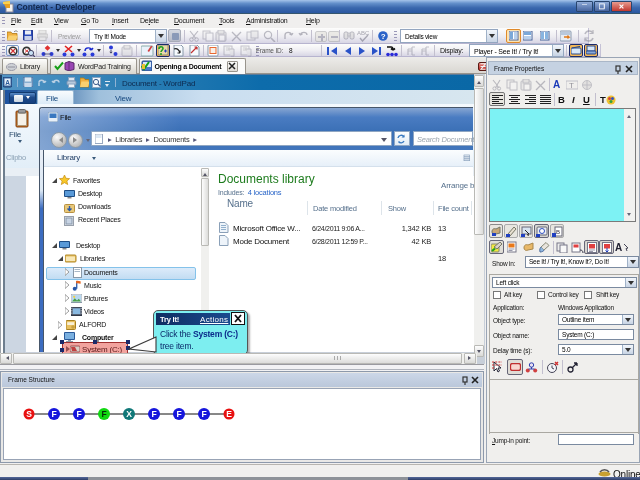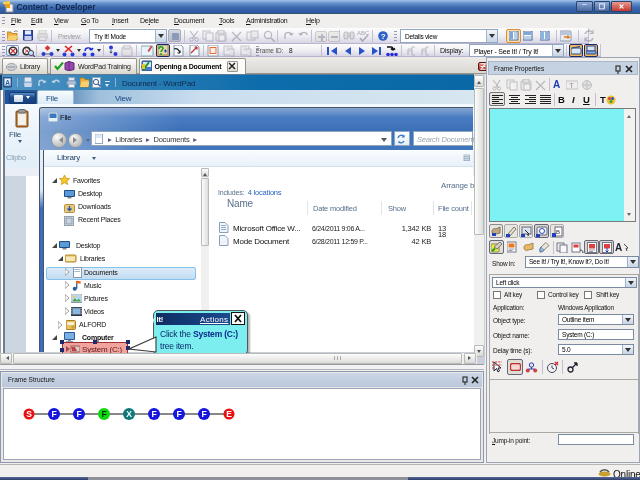--- a/index.html
+++ b/index.html
@@ -592,20 +592,21 @@
       <rect x="3" y="9" width="7" height="1.6" fill="#8898a8"></rect>
       <rect x="5" y="8" width="3" height="1" fill="#8898a8"></rect>
     </svg>
   <span class="abs ti" style="left:82px;top:259.5px;font-weight:bold;">Computer</span>
 
   <div class="sb" style="left:201px;top:94px;width:8px;height:184px;"></div>
   <div class="sbbtn" style="left:201px;top:94px;width:8px;height:9px;"></div>
   <div class="abs arr" style="left:203px;top:97px;border:2px solid transparent;border-bottom:3px solid #556;"></div>
   <div class="sbthumb" style="left:201px;top:104px;width:8px;height:68px;"></div>
 
+  <span class="abs fl" style="left:218px;top:98px;font-size:12px;color:#1e7c1e;letter-spacing:0px;">Documents library</span>
   <span class="abs fl" style="left:218px;top:113.5px;font-size:7px;color:#56708c;">Includes: &nbsp;<span style="color:#2a66c8;font-size:7.5px;">4 locations</span></span>
   <span class="abs fl" style="left:441px;top:107px;font-size:8px;color:#56708c;">Arrange b</span>
   <span class="abs fl" style="left:227px;top:124px;font-size:10px;color:#56708c;">Name</span>
   <span class="abs fl" style="left:313px;top:130px;font-size:7.5px;color:#56708c;">Date modified</span>
   <span class="abs fl" style="left:388px;top:130px;font-size:7.5px;color:#56708c;">Show</span>
   <span class="abs fl" style="left:438px;top:130px;font-size:7.5px;color:#56708c;">File count</span>
   <div class="abs" style="left:307px;top:127px;width:1px;height:14px;background:#dde4ea;"></div>
   <div class="abs" style="left:381px;top:127px;width:1px;height:14px;background:#dde4ea;"></div>
   <div class="abs" style="left:433px;top:127px;width:1px;height:14px;background:#dde4ea;"></div>
   <div class="abs" style="left:471px;top:127px;width:1px;height:14px;background:#dde4ea;"></div>
@@ -618,41 +619,41 @@
   <span class="abs fl" style="left:233px;top:150px;color:#111;font-size:8px;">Microsoft Office W...</span>
   <span class="abs fl" style="left:312px;top:150.5px;color:#222;font-size:7px;letter-spacing:-0.3px;">6/24/2011 9:06 A...</span>
   <span class="abs fl" style="left:396px;top:150px;color:#222;width:35px;text-align:right;">1,342 KB</span>
   <span class="abs fl" style="left:438px;top:150px;color:#222;">13</span>
   <svg class="abs" style="left:219px;top:161px" width="10" height="11">
       <path d="M0.5 0.5 L6 0.5 L9 3.5 L9 10.5 L0.5 10.5 Z" fill="#eef4fa" stroke="#8aa0b8"></path>
     </svg>
   <span class="abs fl" style="left:233px;top:163px;color:#111;font-size:8px;">Mode Document</span>
   <span class="abs fl" style="left:312px;top:163.5px;color:#222;font-size:7px;letter-spacing:-0.3px;">6/28/2011 12:59 P...</span>
   <span class="abs fl" style="left:396px;top:163px;color:#222;width:35px;text-align:right;">42 KB</span>
-  <span class="abs fl" style="left:438px;top:156px;color:#222;">18</span>
+  <span class="abs fl" style="left:438px;top:180px;color:#222;">18</span>
 
   <div class="abs" style="left:62px;top:268px;width:66px;height:13px;background:#f2a39e;border:1px solid #a03030;"></div>
   <div class="abs arr" style="left:66px;top:272px;border:3px solid transparent;border-left:4px solid #985050;"></div>
   <svg class="abs" style="left:70px;top:270px" width="10" height="10" viewBox="0 0 10 10">
       <rect x="0" y="2" width="10" height="6" rx="1" fill="#d8d0c8" stroke="#a05050"></rect>
       <path d="M1 3 L5 3 L7 7 L2 7 Z" fill="#c04040"></path>
     </svg>
   <div class="abs tlabel" style="left:82px;top:271px;color:#5a1a1a;font-size:8px;">System (C:)</div>
   <div class="abs" style="left:60px;top:266px;width:4px;height:4px;background:#1a2a6a;"></div>
   <div class="abs" style="left:93px;top:266px;width:4px;height:4px;background:#1a2a6a;"></div>
   <div class="abs" style="left:126px;top:266px;width:4px;height:4px;background:#1a2a6a;"></div>
   <div class="abs" style="left:60px;top:274px;width:4px;height:4px;background:#1a2a6a;"></div>
   <div class="abs" style="left:126px;top:272px;width:4px;height:4px;background:#1a2a6a;"></div>
 
   <div class="abs" style="left:153px;top:236px;width:95px;height:45px;background:#7deef0;border:1.5px solid #555;border-radius:5px;box-shadow:2px 2px 2px rgba(0,0,0,.3);"></div>
   <svg class="abs" style="left:128px;top:261px" width="29" height="19">
       <path d="M28 2 L1 14 L28 17 Z" fill="#fdfdfd" stroke="#3a3a3a" stroke-width="1.1"></path>
     </svg>
   <div class="abs" style="left:156px;top:239px;width:74px;height:12px;background:linear-gradient(90deg,#0e2d62,#1a4a8e);"></div>
-  <div class="abs tlabel" style="left:144px;top:241px;color:#fff;font-weight:bold;font-size:7.5px;">Try It!</div>
+  <div class="abs tlabel" style="left:160px;top:241px;color:#fff;font-weight:bold;font-size:7.5px;">Try It!</div>
   <div class="abs tlabel" style="left:200px;top:241px;color:#fff;font-size:8px;text-decoration:underline;letter-spacing:0.3px;">Actions</div>
   <div class="abs" style="left:231px;top:238px;width:14px;height:13px;background:#fff;border:1.5px solid #111;"></div>
   <svg class="abs" style="left:234px;top:240px" width="9" height="9">
       <path d="M1 1 L7 8 M7 1 L1 8" stroke="#111" stroke-width="1.8"></path>
     </svg>
   <div class="abs tlabel" style="left:160px;top:255px;color:#0a2a6a;font-size:8.5px;">Click the <b style="color:#0a2a8a">System (C:)</b></div>
   <div class="abs tlabel" style="left:160px;top:267px;color:#0a2a6a;font-size:8.5px;">tree item.</div>
 
   <div class="sb" style="left:474px;top:1px;width:10px;height:281px;"></div>
   <div class="sbbtn" style="left:474px;top:1px;width:10px;height:12px;"></div>

